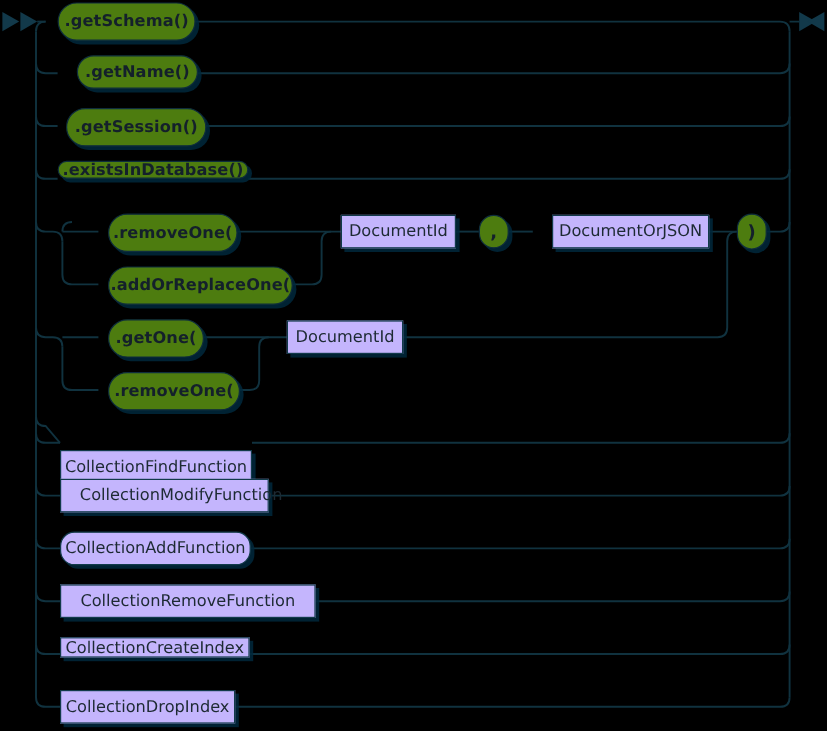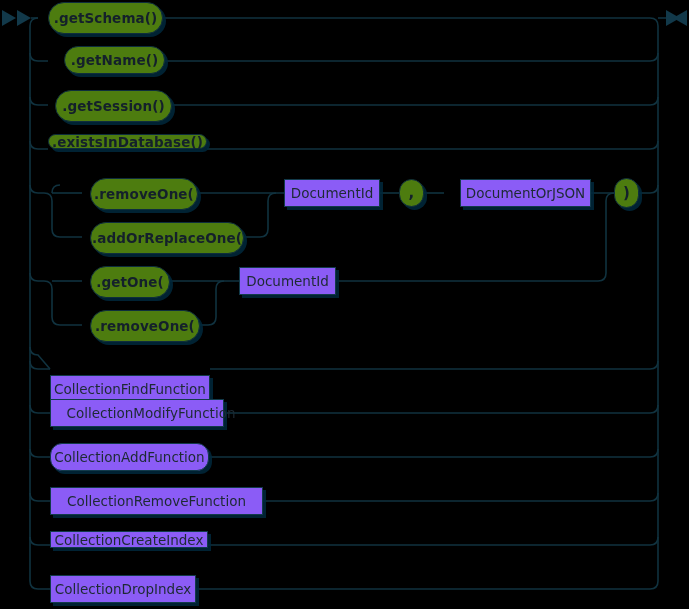--- a/index.html
+++ b/index.html
@@ -49,21 +49,21 @@
     font-weight: bold;
     font-size: 13.5px;
     letter-spacing: 0.1px;
   }
   .node.terminal.tiny {
     border-radius: 13px;
     font-size: 15px;
   }
   
   .node.nonterminal {
-    background: #8b5cf6;
+    background: #c4b5fd;
     border: 1.2px solid #123a4a;
     border-radius: 0;
     font-weight: normal;
     font-size: 13.5px;
     color: #1d2a33;
   }
 </style>
 </head>
 <body>
 

